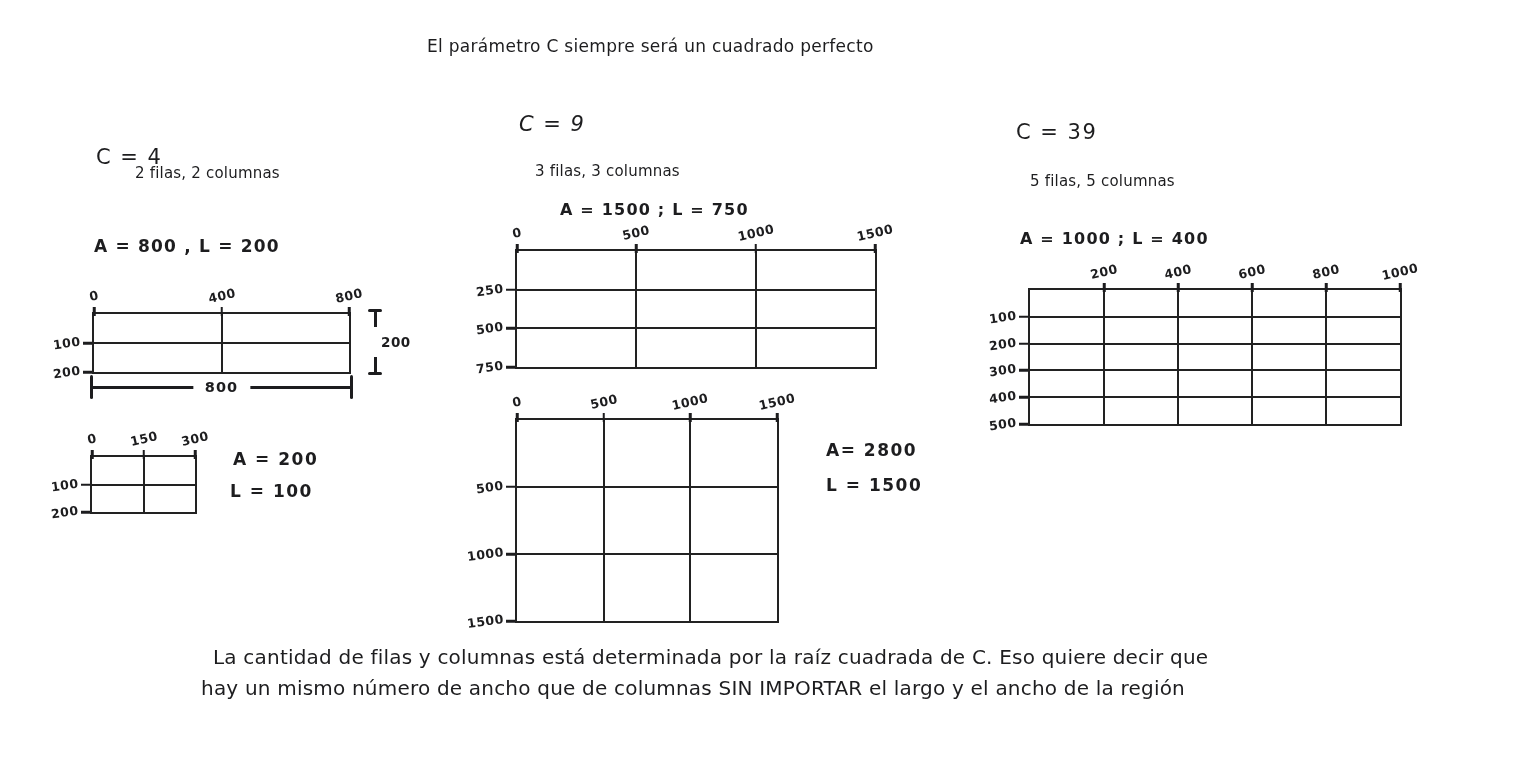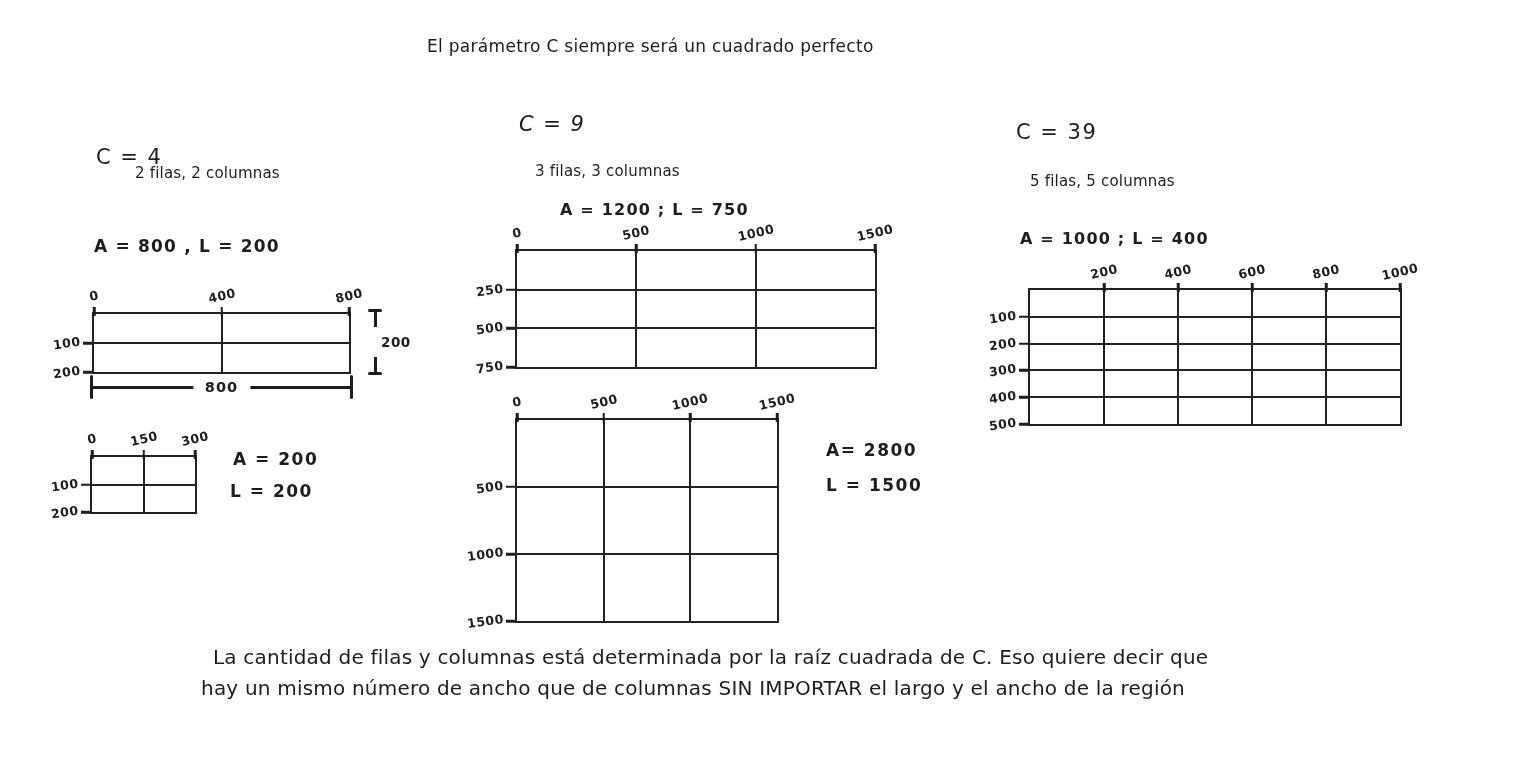--- a/index.html
+++ b/index.html
@@ -86,25 +86,25 @@
     <div class="xtick-mark" style="left: 50%;"></div>
     <div class="xtick-label" style="left: 50%;">150</div>
     <div class="xtick-mark" style="left: 100%;"></div>
     <div class="xtick-label" style="left: 100%;">300</div>
     <div class="ytick-mark" style="top: 50%;"></div>
     <div class="ytick-label" style="top: 50%;">100</div>
     <div class="ytick-mark" style="top: 100%;"></div>
     <div class="ytick-label" style="top: 100%;">200</div>
   </div>
 <div class="abs side-label" style="left:233px;top:449px;">A = 200</div>
-<div class="abs side-label" style="left:230px;top:481px;">L = 200</div>
+<div class="abs side-label" style="left:230px;top:481px;">L = 100</div>
 
 <div class="abs heading" style="left:519px;top:112px;font-style:italic;">C = 9</div>
 <div class="abs subheading" style="left:535px;top:162px;">3 filas, 3 columnas</div>
-<div class="abs params small" style="left:560px;top:200px;">A = 1200 ;   L = 750</div>
+<div class="abs params small" style="left:560px;top:200px;">A = 1500 ;   L = 750</div>
 
 <div class="gridbox" style="left:515px;top:249px;width:362px;height:120px;">
     <div class="vline" style="left: 33.3333%;"></div>
     <div class="vline" style="left: 66.6667%;"></div>
     <div class="hline" style="top: 33.3333%;"></div>
     <div class="hline" style="top: 66.6667%;"></div>
     <div class="xtick-mark" style="left: 0%;"></div>
     <div class="xtick-label" style="left: 0%;">0</div>
     <div class="xtick-mark" style="left: 33.3%;"></div>
     <div class="xtick-label" style="left: 33.3%;">500</div>

